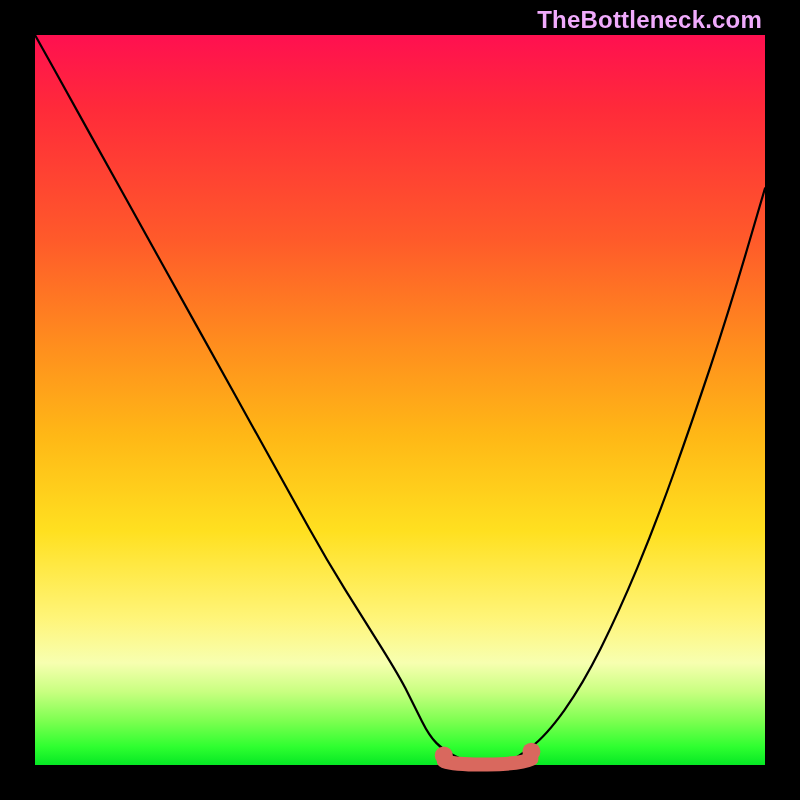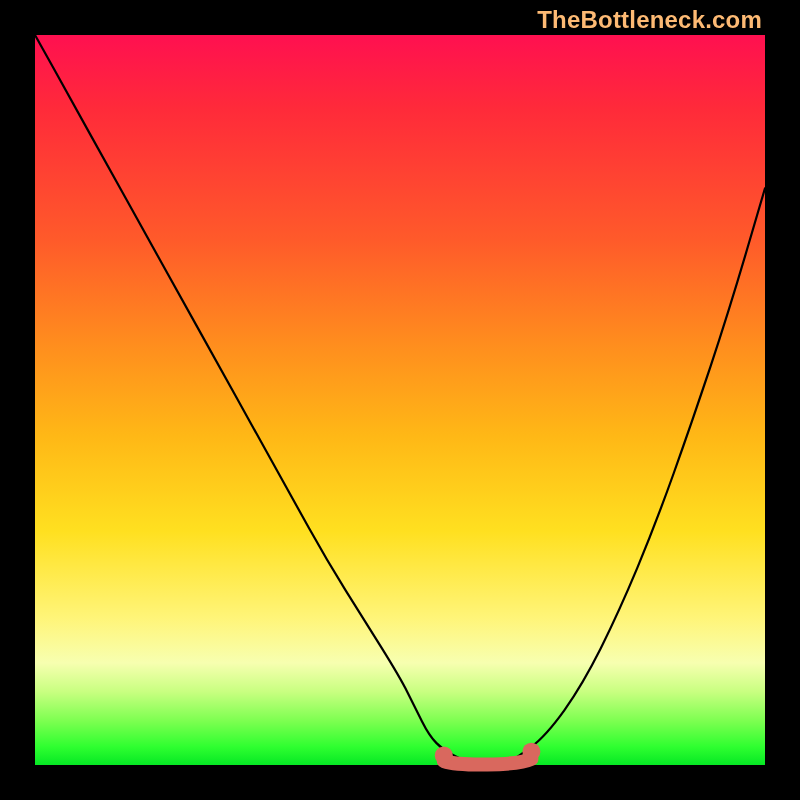--- a/index.html
+++ b/index.html
@@ -41,21 +41,21 @@
       #06e824 100%
     );
   }
   .watermark {
     position: absolute;
     top: 6px;
     right: 38px;
     font-family: Arial, Helvetica, sans-serif;
     font-size: 24px;
     font-weight: 600;
-    color: #fdba74;
+    color: #f0abfc;
     letter-spacing: 0.2px;
     user-select: none;
   }
   svg.curve {
     position: absolute;
     left: 35px;
     top: 35px;
     width: 730px;
     height: 730px;
     overflow: visible;

